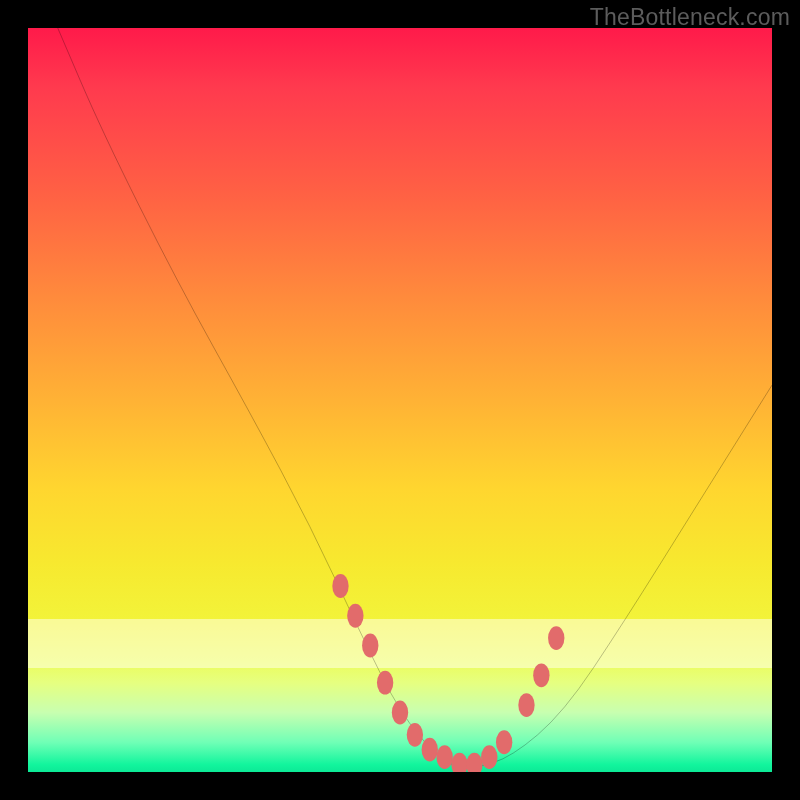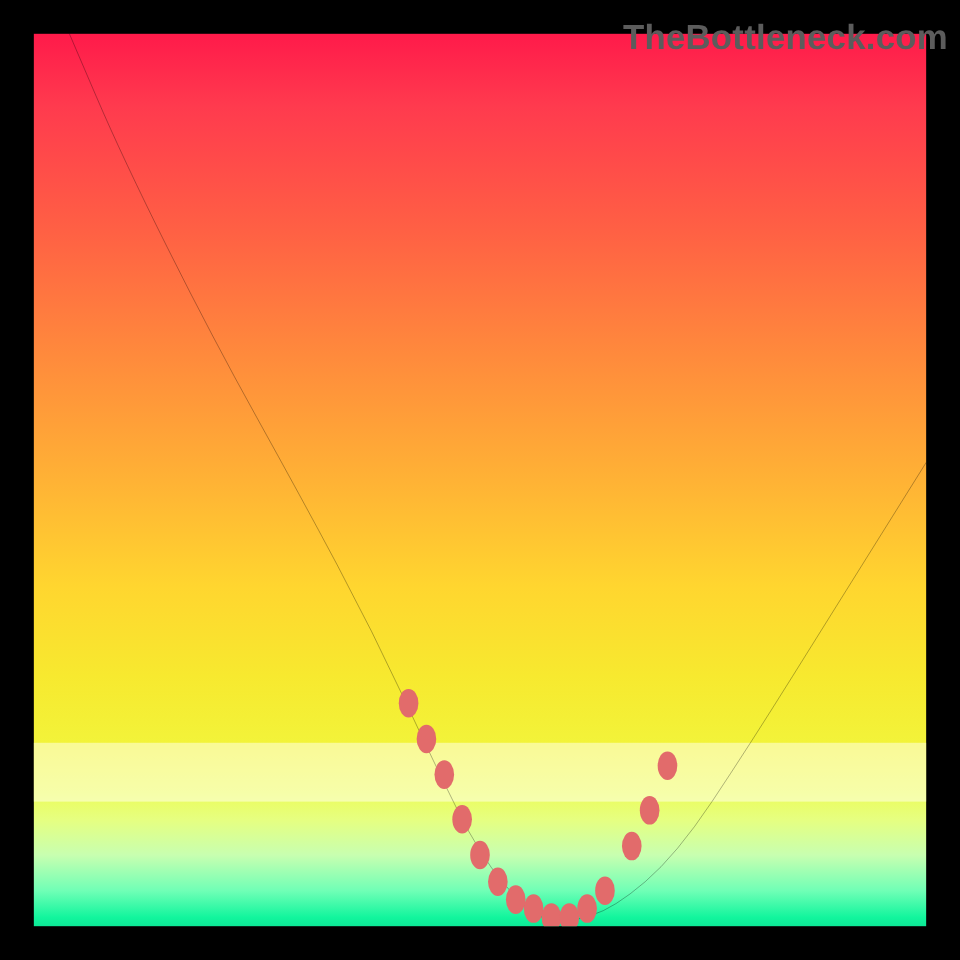--- a/index.html
+++ b/index.html
@@ -14,25 +14,25 @@
   .frame {
     position: absolute;
     top: 0;
     left: 0;
     width: 800px;
     height: 800px;
     background: #000;
   }
   .watermark {
     position: absolute;
-    top: 16px;
+    top: 4px;
     right: 10px;
     color: #5c5c5c;
-    font-size: 29px;
-    font-weight: 700;
+    font-size: 23px;
+    font-weight: 400;
     letter-spacing: 0.2px;
     z-index: 5;
   }
   .plot {
     position: absolute;
     left: 28px;
     top: 28px;
     width: 744px;
     height: 744px;
     overflow: hidden;

